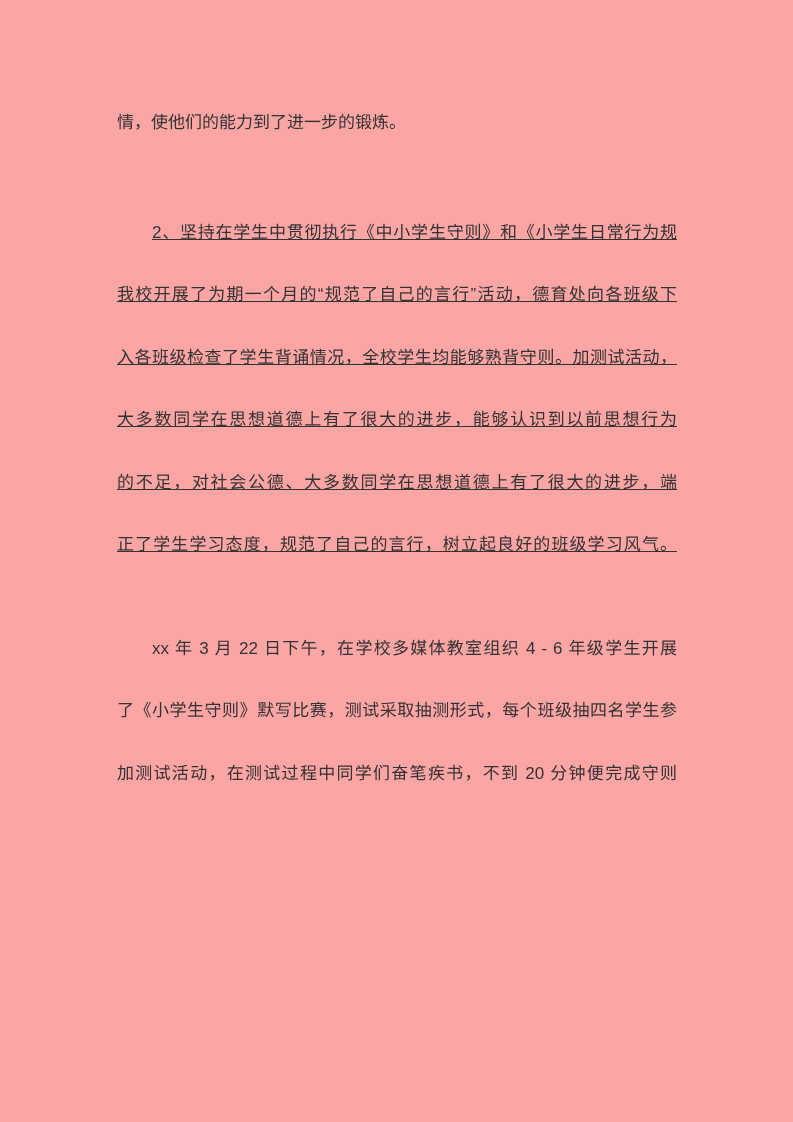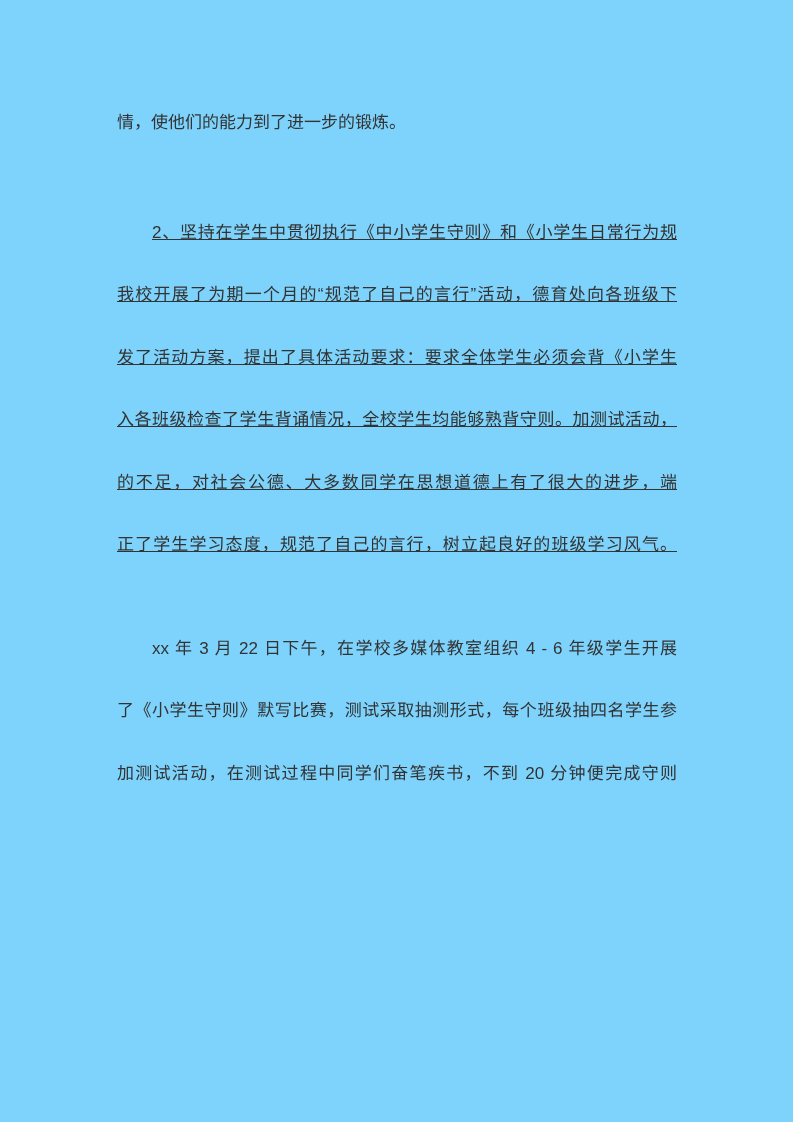--- a/index.html
+++ b/index.html
@@ -2,21 +2,21 @@
 <html lang="zh-CN"><head>
 <meta charset="utf-8">
 <style>
   * { margin: 0; padding: 0; box-sizing: border-box; }
   html, body { background: #ffffff; }
   .page {
     position: relative;
     width: 793px;
     height: 1122px;
     margin: 0 auto;
-    background: #7dd3fc;
+    background: #fca5a5;
     padding: 92px 116px 0 117px;
     font-family: "Liberation Sans", "DejaVu Sans", sans-serif;
     font-size: 17px;
     color: #333333;
     overflow: hidden;
   }
   .para { display: block; }
   .para-2 { margin-top: 47px; text-decoration: underline; }
   .para-3 { margin-top: 41px; }
   .line {
@@ -38,22 +38,22 @@
 
 <div class="page">
 
   <div class="para para-1">
     <div class="line no-justify">情，使他们的能力到了进一步的锻炼。</div>
   </div>
 
   <div class="para para-2">
     <div class="line indent">2、坚持在学生中贯彻执行《中小学生守则》和《小学生日常行为规</div>
     <div class="line">我校开展了为期一个月的“规范了自己的言行”活动，德育处向各班级下</div>
-    <div class="line">发了活动方案，提出了具体活动要求：要求全体学生必须会背《小学生</div>
     <div class="line">入各班级检查了学生背诵情况，全校学生均能够熟背守则。加测试活动，</div>
+    <div class="line">大多数同学在思想道德上有了很大的进步，能够认识到以前思想行为</div>
     <div class="line">的不足，对社会公德、大多数同学在思想道德上有了很大的进步，端</div>
     <div class="line">正了学生学习态度，规范了自己的言行，树立起良好的班级学习风气。</div>
   </div>
 
   <div class="para para-3">
     <div class="line indent">xx 年 3 月 22 日下午，在学校多媒体教室组织 4 - 6 年级学生开展</div>
     <div class="line">了《小学生守则》默写比赛，测试采取抽测形式，每个班级抽四名学生参</div>
     <div class="line">加测试活动，在测试过程中同学们奋笔疾书，不到 20 分钟便完成守则</div>
   </div>
 

